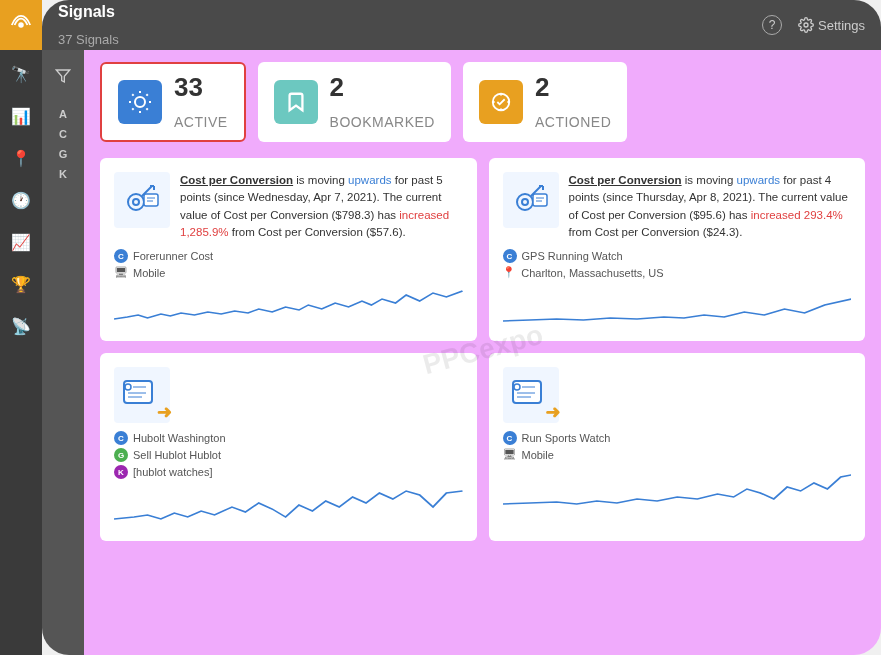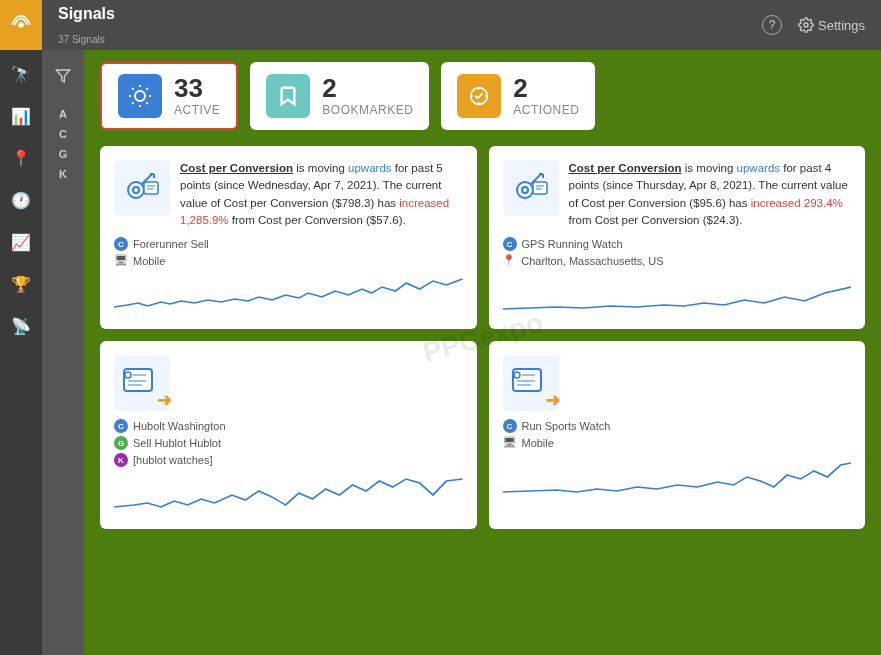--- a/index.html
+++ b/index.html
@@ -32,39 +32,40 @@
       cursor: pointer;
       border-radius: 4px;
     }
 
     
     .main-area {
       flex: 1;
       display: flex;
       flex-direction: column;
       overflow: hidden;
+      border-radius: 27px;
     }
 
     
     .top-header {
       background: #4a4a4a;
       height: 50px;
       display: flex;
       align-items: center;
       padding: 0 16px;
       justify-content: space-between;
     }
     .header-title {
       color: white;
       font-size: 16px;
       font-weight: 600;
     }
     .header-subtitle {
       color: #aaa;
-      font-size: 10px;
+      font-size: 13px;
       margin-top: 11px;
     }
     .header-actions {
       display: flex;
       align-items: center;
       gap: 16px;
       color: #ccc;
       font-size: 13px;
     }
     .header-actions span { cursor: pointer; display: flex; align-items: center; gap: 4px; }
@@ -104,21 +105,21 @@
     }
 
     
     .content-wrapper {
       display: flex;
       flex: 1;
       overflow: hidden;
     }
     .content-main {
       flex: 1;
-      background: #4d7c0f;
+      background: #f0abfc;
       overflow-y: auto;
       padding: 12px 16px;
     }
 
     
     .stats-row {
       display: flex;
       gap: 12px;
       margin-bottom: 16px;
     }
@@ -145,25 +146,25 @@
     .stat-icon-box.blue { background: #3a7fd5; color: white; }
     .stat-icon-box.teal { background: #6cc8c0; color: white; }
     .stat-icon-box.orange { background: #e8a020; color: white; }
     .stat-count {
       font-size: 26px;
       font-weight: 700;
       color: #333;
       line-height: 1;
     }
     .stat-label {
-      font-size: 12px;
+      font-size: 14px;
       color: #888;
       text-transform: uppercase;
       letter-spacing: 0.5px;
-      margin-top: 2px;
+      margin-top: 14px;
     }
 
     
     .cards-grid {
       display: grid;
       grid-template-columns: 1fr 1fr;
       gap: 12px;
     }
     .signal-card {
       background: white;
@@ -368,21 +369,21 @@
                 <line x1="33" y1="29" x2="39" y2="29" stroke="#3a7fd5" stroke-width="1"></line>
               </svg>
             </div>
             <div class="signal-text">
               <span class="title-link">Cost per Conversion</span> is moving <span class="up">upwards</span> for past 5 points (since Wednesday, Apr 7, 2021). The current value of Cost per Conversion ($798.3) has <span class="highlight">increased 1,285.9%</span> from Cost per Conversion ($57.6).
             </div>
           </div>
           <div class="signal-meta">
             <div class="meta-row">
               <span class="meta-badge badge-c">C</span>
-              <span>Forerunner Sell</span>
+              <span>Forerunner Cost</span>
             </div>
             <div class="meta-row">
               <span style="font-size:11px;">🖥</span>
               <span>Mobile</span>
             </div>
           </div>
           <div class="mini-chart">
             <svg viewBox="0 0 260 40" width="100%" height="40" preserveAspectRatio="none">
               <polyline points="0,32 10,30 18,28 25,31 35,27 42,29 50,26 60,28 70,25 80,27 90,24 100,26 108,22 118,25 128,20 138,23 145,18 155,22 165,16 175,20 185,14 192,18 200,12 210,16 218,8 228,14 238,6 248,10 260,4" fill="none" stroke="#3a7fd5" stroke-width="1.5"></polyline>
             </svg>

